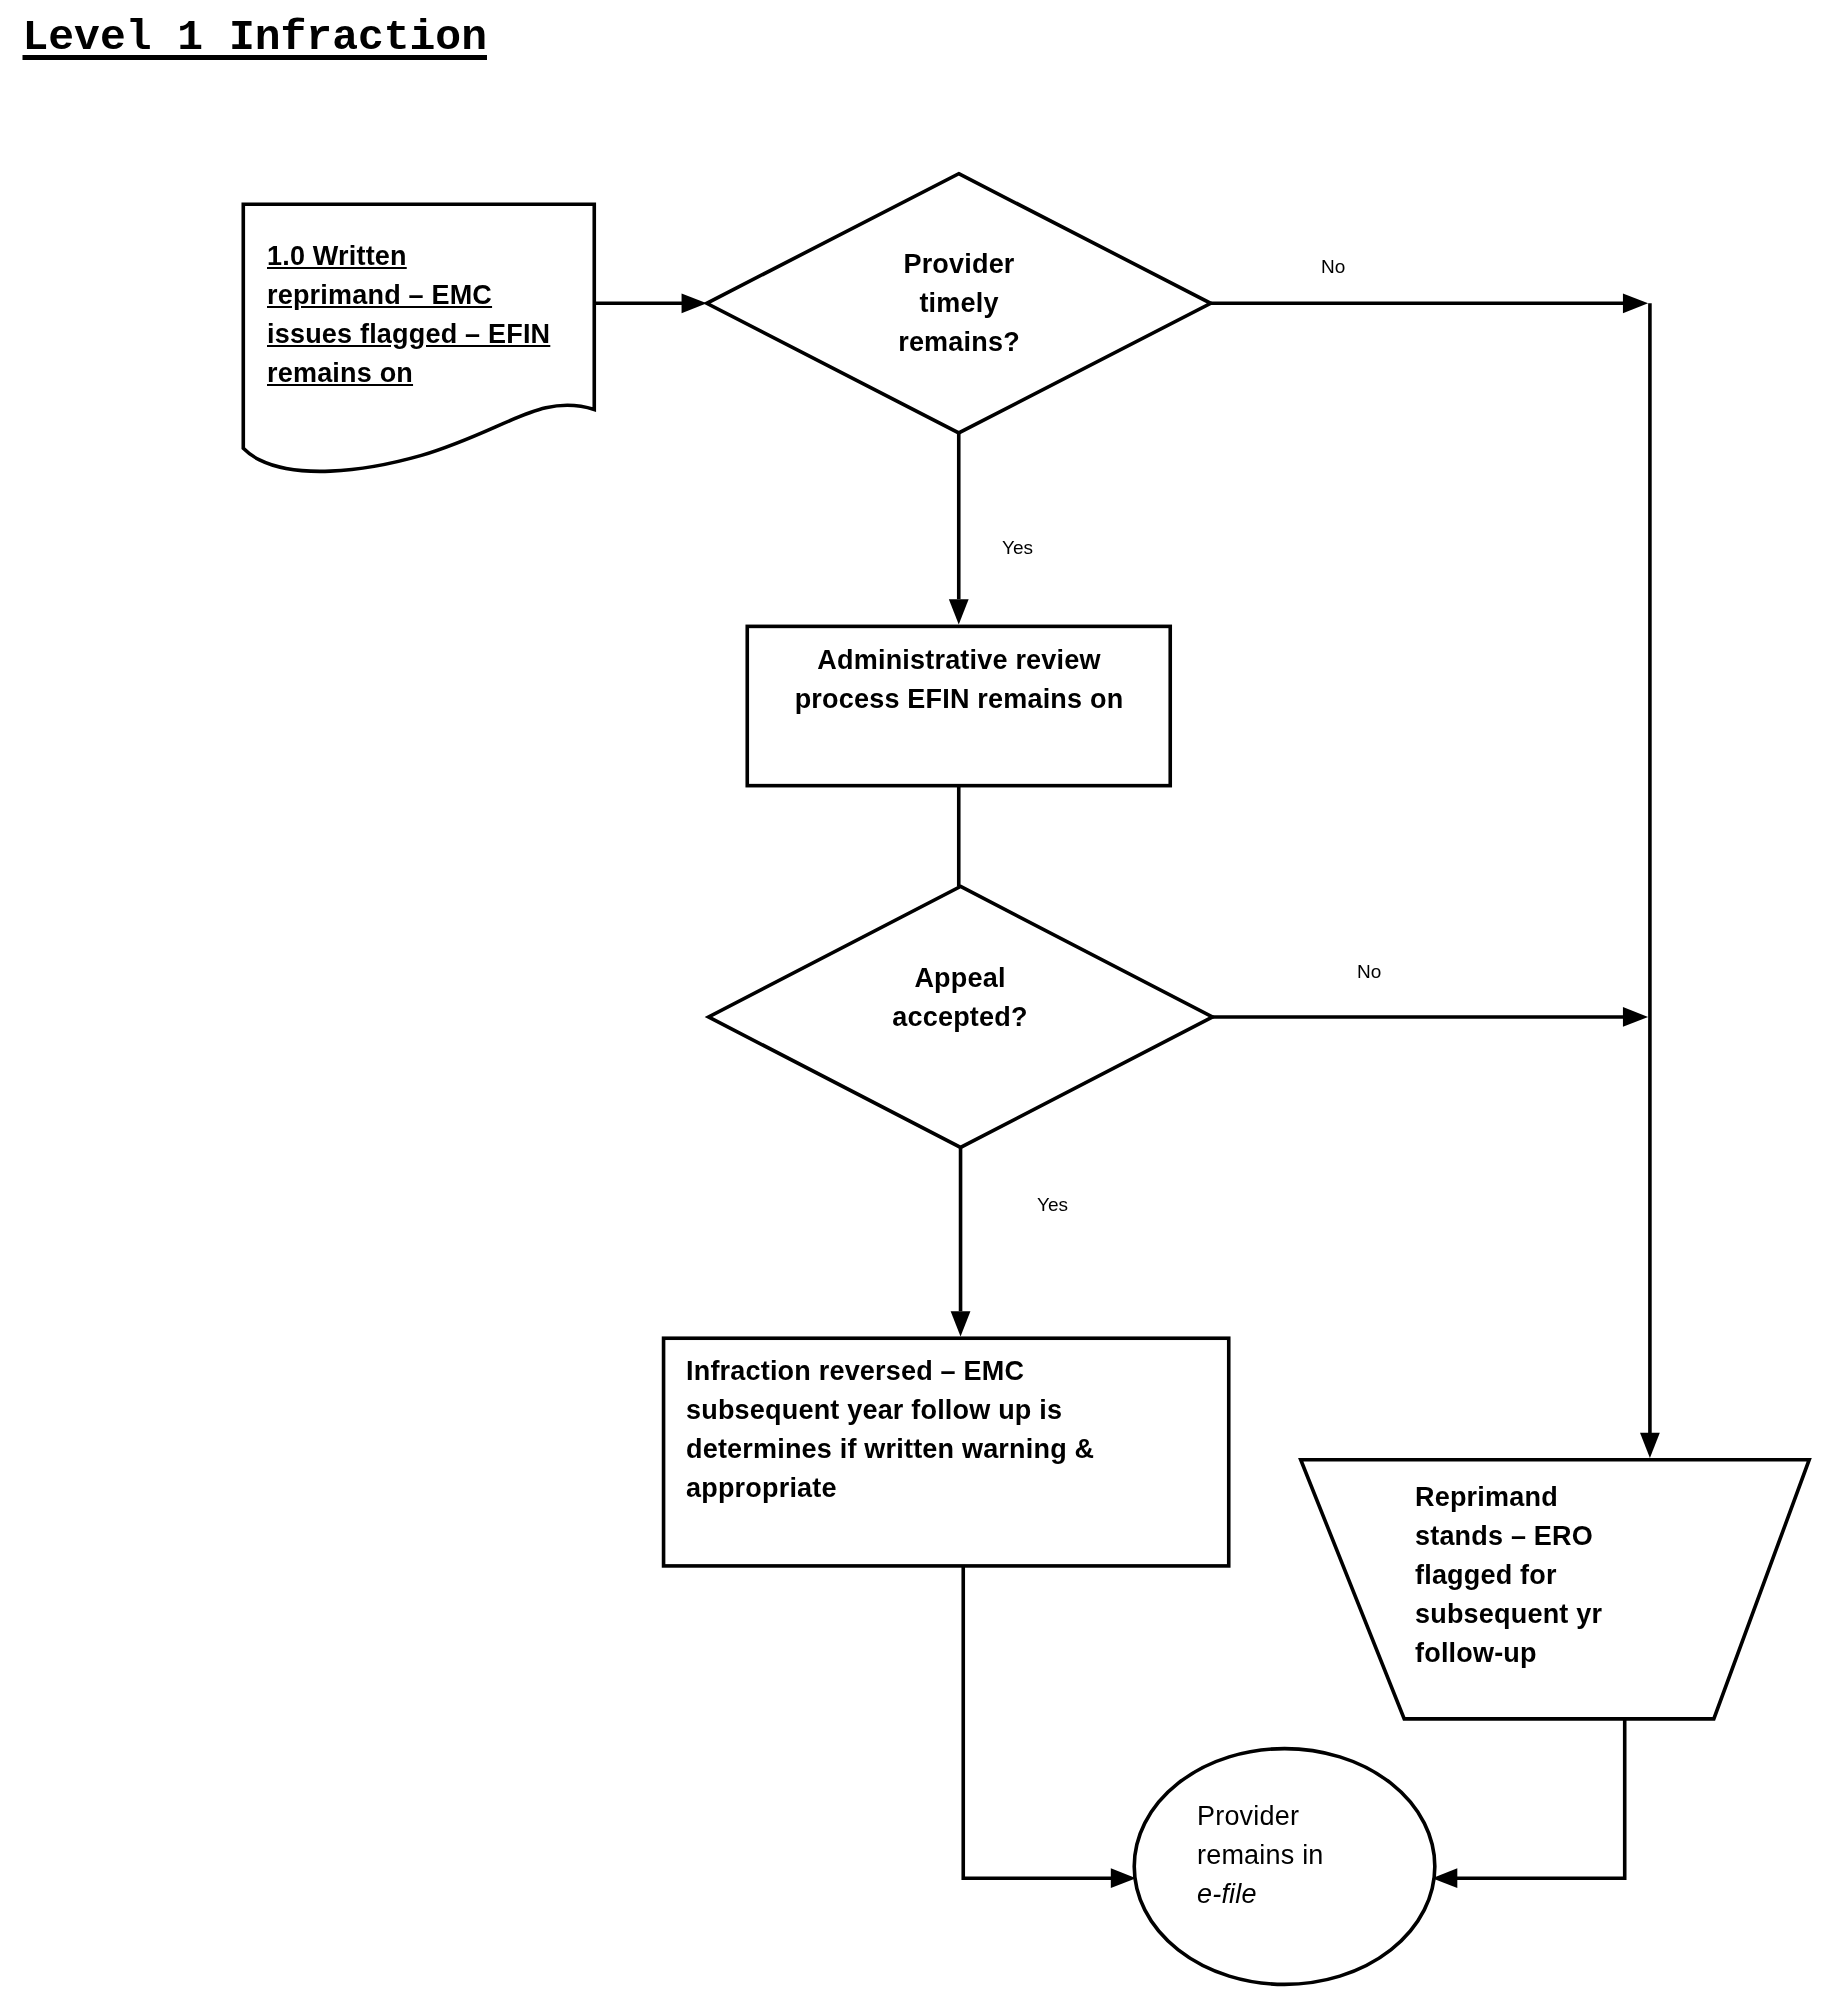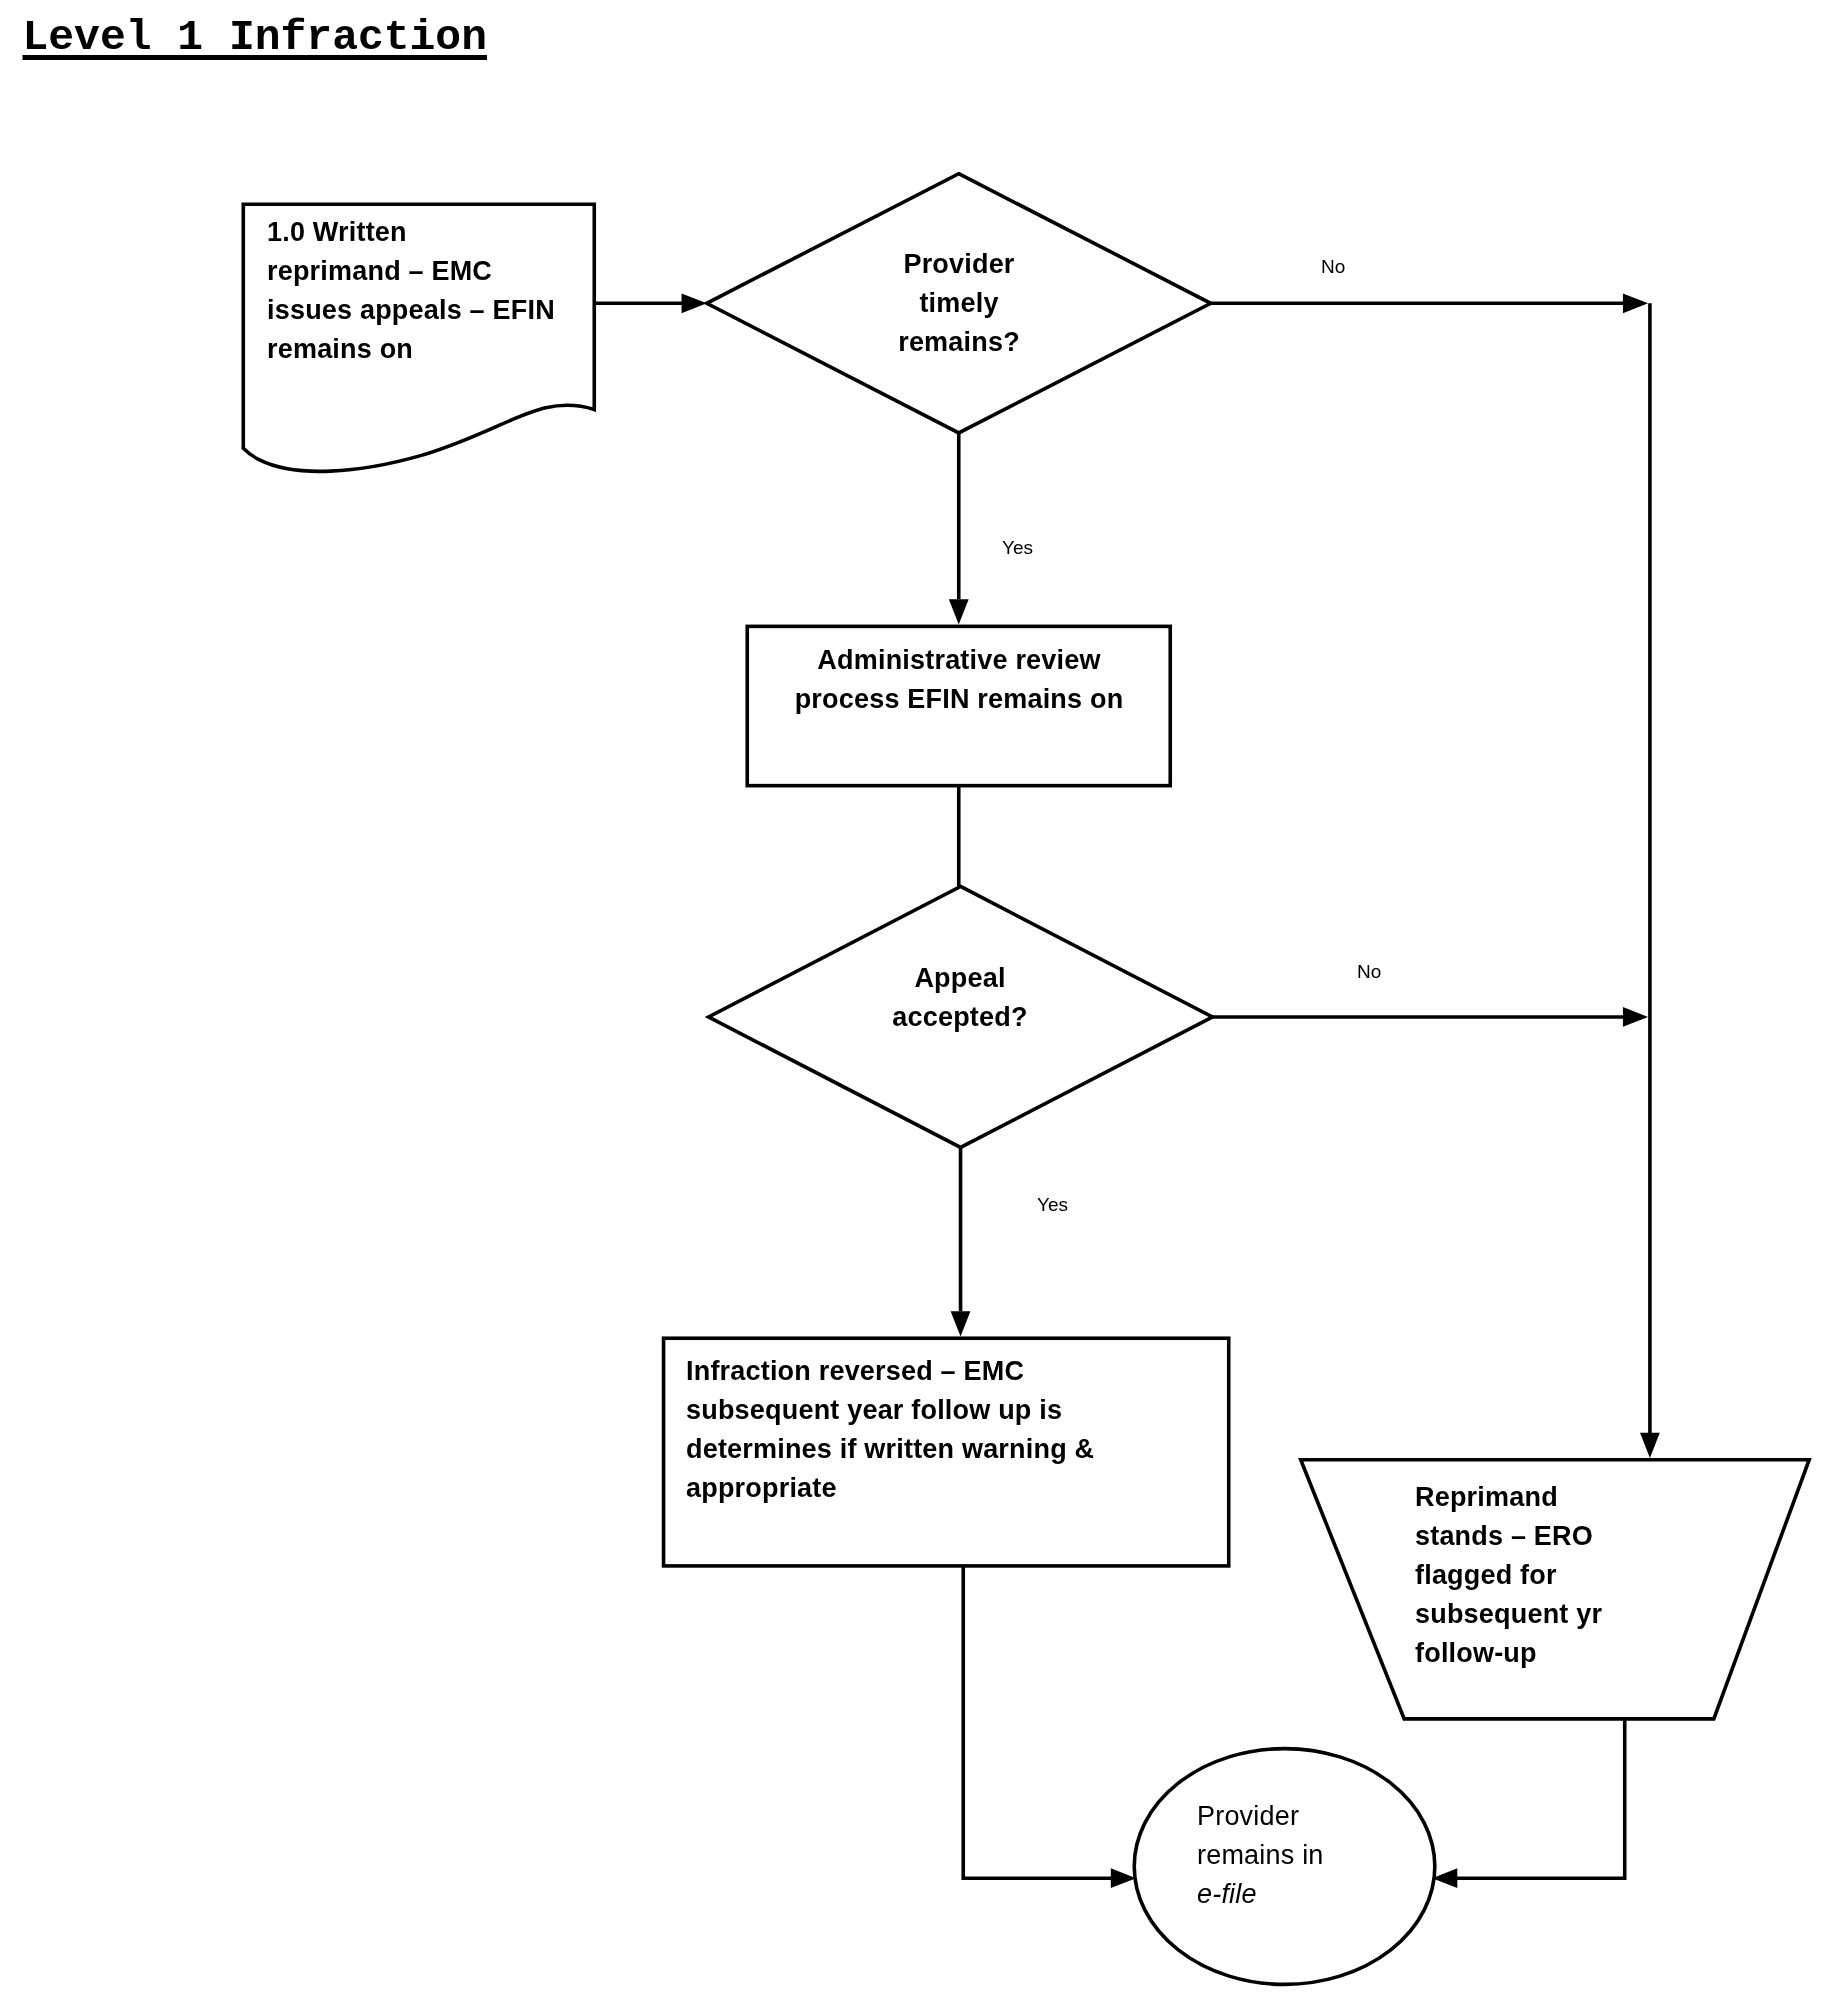--- a/index.html
+++ b/index.html
@@ -96,24 +96,24 @@
       <polygon points="1831,1130 1803,1119 1803,1141"></polygon>
       <polygon points="1067,1485 1056,1457 1078,1457"></polygon>
       <polygon points="1833,1620 1822,1592 1844,1592"></polygon>
       <polygon points="1262,2087 1234,2076 1234,2098"></polygon>
       <polygon points="1591,2087 1619,2076 1619,2098"></polygon>
     </g>
   </svg>
 
   <div class="page-title">Level 1 Infraction</div>
 
-  <div class="node-text" style="left:267px; top:213px; width:311px;">
+  <div class="node-text" style="left:267px; top:237px; width:311px;text-decoration:underline;">
     <span class="line">1.0 Written</span>
     <span class="line">reprimand – EMC</span>
-    <span class="line">issues appeals – EFIN</span>
+    <span class="line">issues flagged – EFIN</span>
     <span class="line">remains on</span>
   </div>
 
   <div class="node-text center" style="left:824px; top:245px; width:270px;">
     <span class="line">Provider</span>
     <span class="line">timely</span>
     <span class="line">remains?</span>
   </div>
 
   <div class="node-text center" style="left:752px; top:641px; width:414px;">

